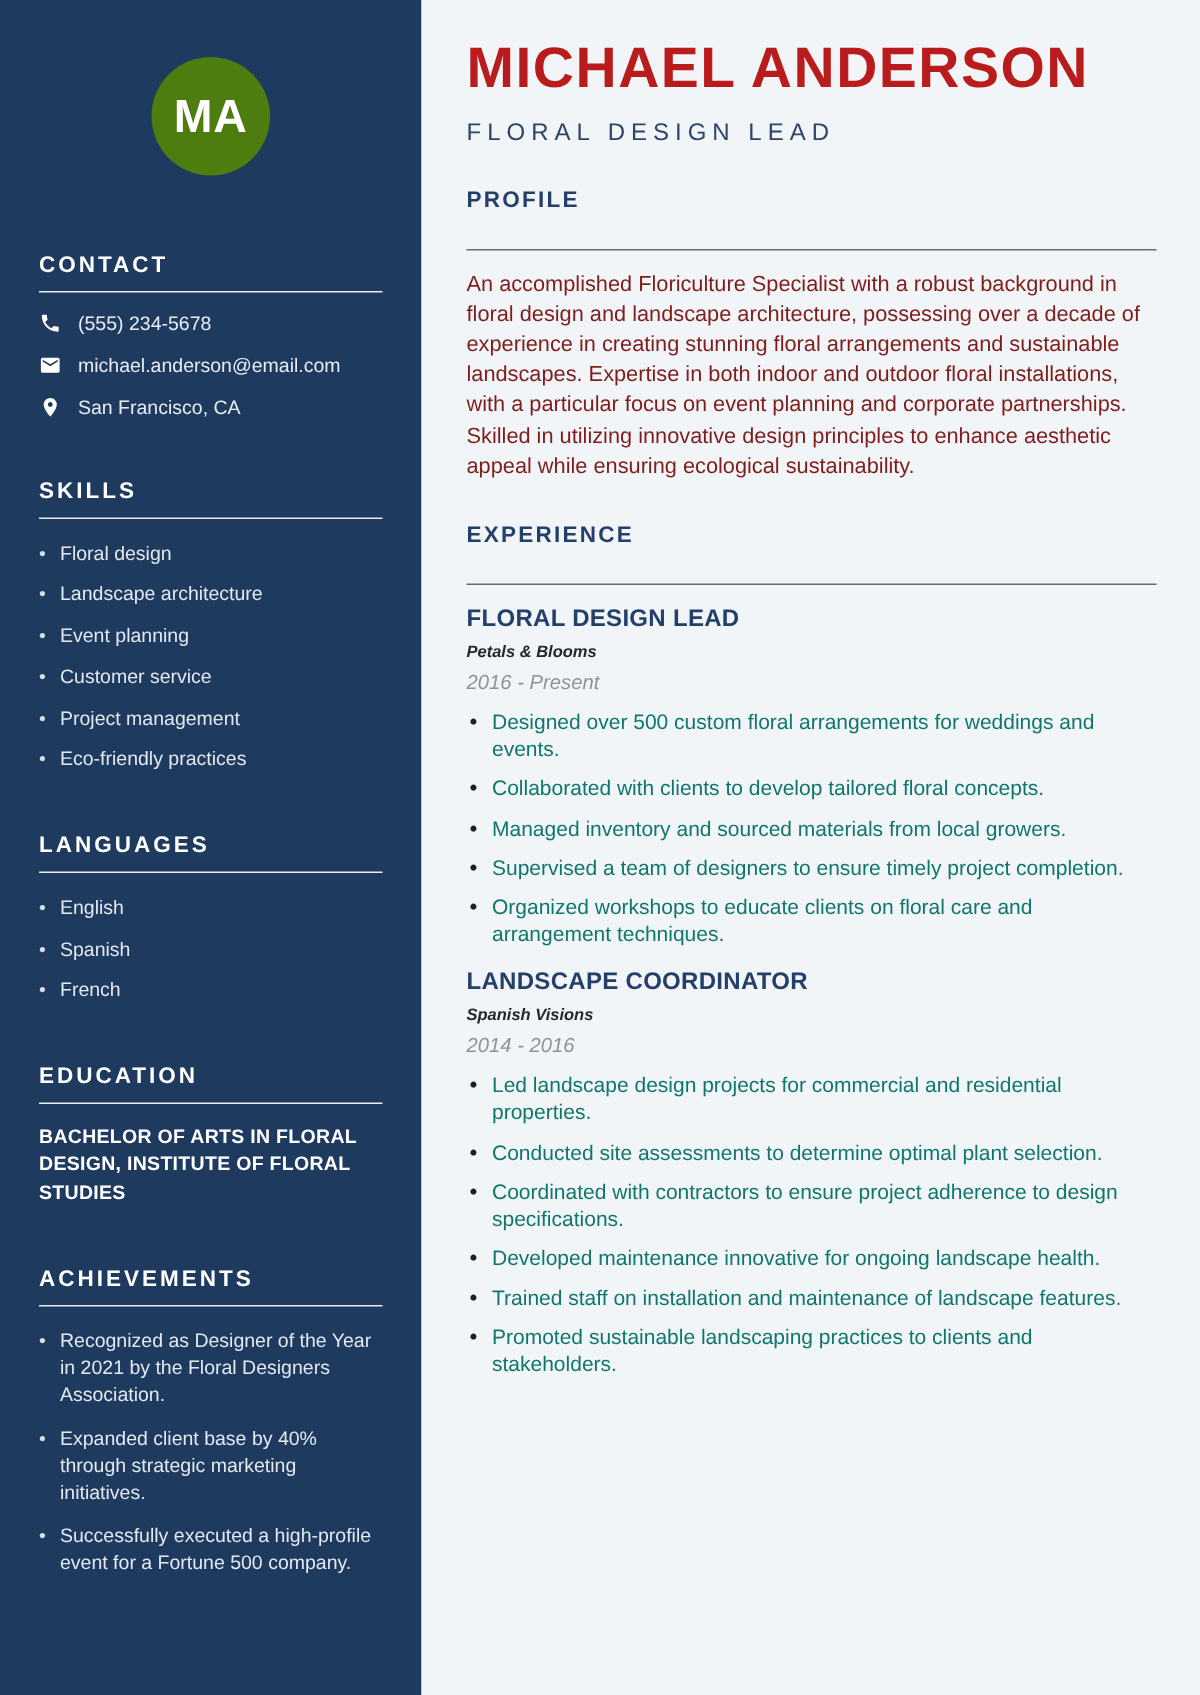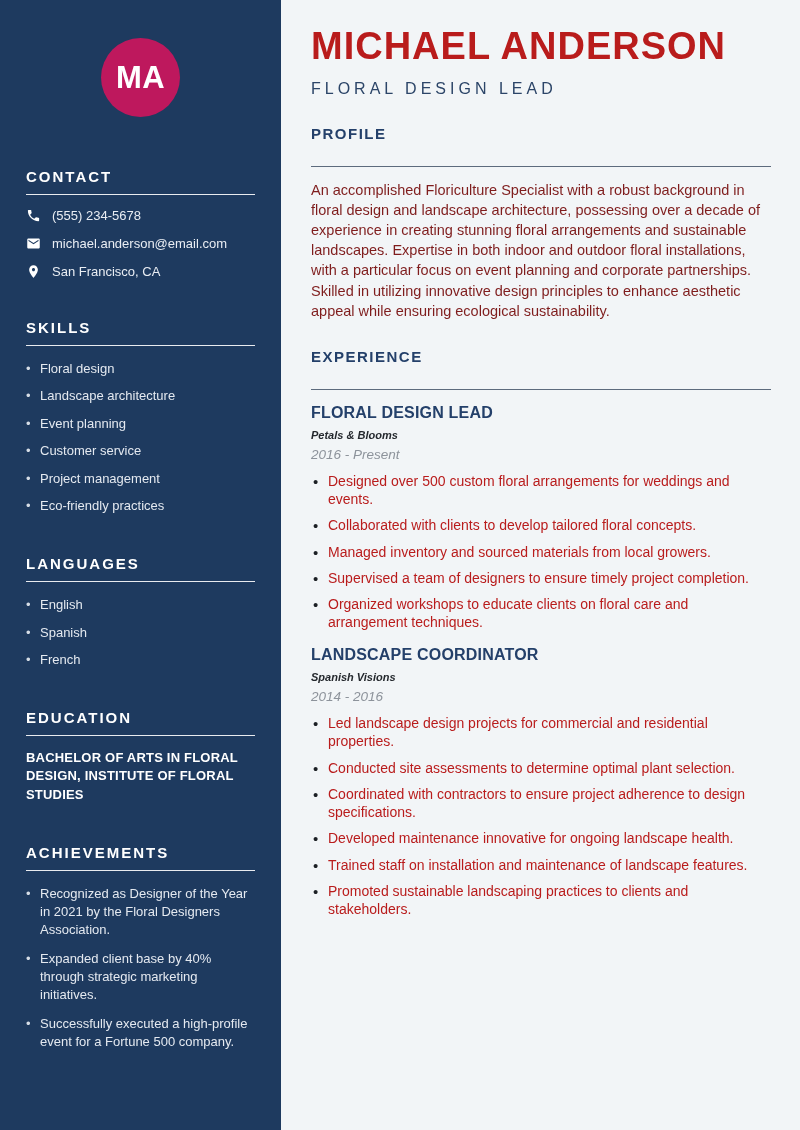--- a/index.html
+++ b/index.html
@@ -19,21 +19,21 @@
   .sidebar {
     width: 281px;
     flex: 0 0 281px;
     background: #1e3a5f;
     color: #e6ebf2;
     padding: 38px 26px 30px 26px;
   }
   .avatar {
     width: 79px; height: 79px;
     border-radius: 50%;
-    background: #be185d;
+    background: #4d7c0f;
     margin: 0 auto;
     display: flex; align-items: center; justify-content: center;
     color: #ffffff;
     font-size: 31px;
     font-weight: 700;
     letter-spacing: 0.5px;
   }
   .side-section { margin-top: 40px; }
   .side-section.first { margin-top: 51px; }
   .side-heading {
@@ -132,21 +132,21 @@
     margin-top: 6px;
     color: #8d939b;
     font-size: 13.5px;
     font-style: italic;
   }
   .job-bullets { margin-top: 11px; list-style: none; }
   .job-bullets li {
     position: relative;
     padding-left: 17px;
     font-size: 14px;
-    color: #b91c1c;
+    color: #0f766e;
     margin-bottom: 8.5px;
     line-height: 1.28;
   }
   .job-bullets li::before {
     content: "•";
     position: absolute; left: 2px; top: -1px;
     color: #1b1f24;
     font-size: 15px;
   }
 </style>

